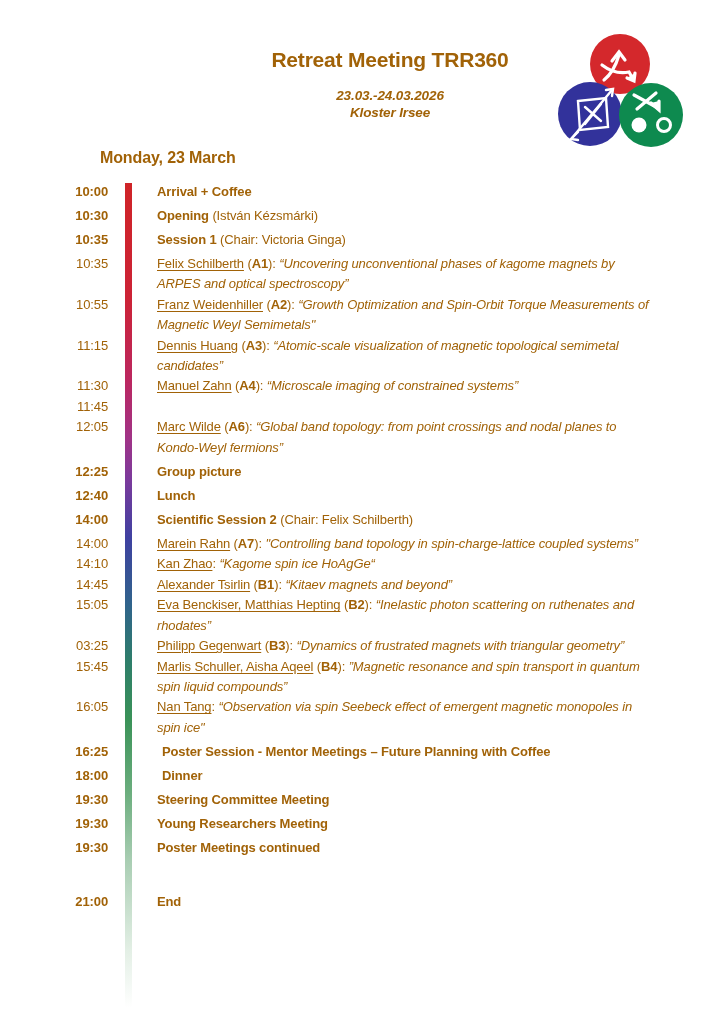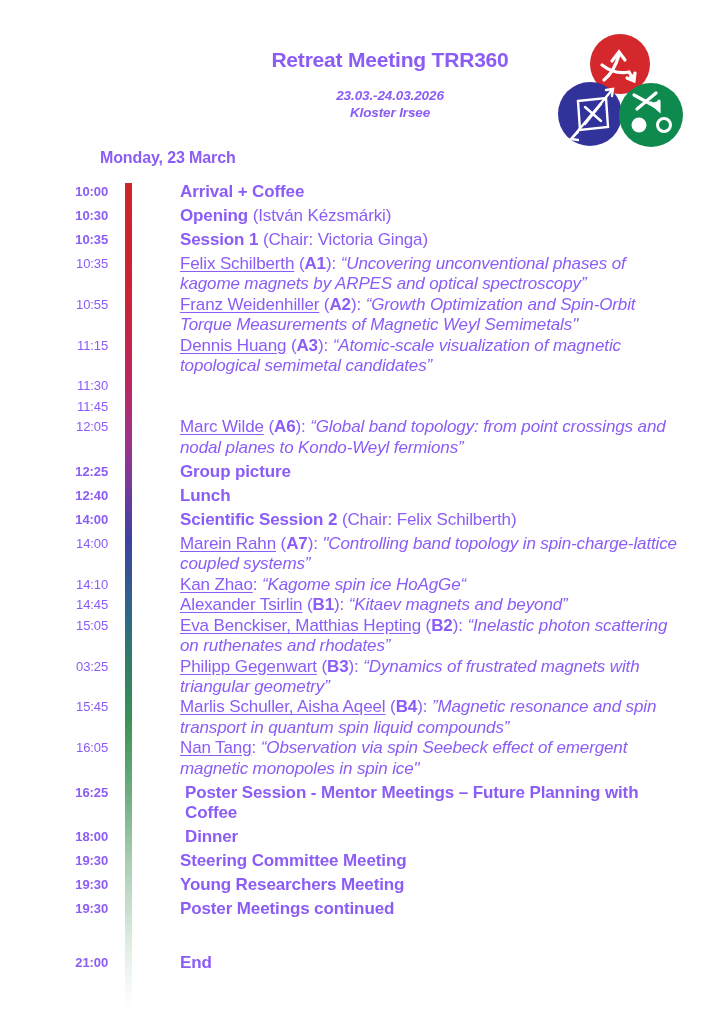--- a/index.html
+++ b/index.html
@@ -1,36 +1,36 @@
 <!DOCTYPE html>
 <html><head>
 <meta charset="utf-8">
 <style>
   html,body{margin:0;padding:0;background:#fff;}
   .page{
     position:relative;width:704px;height:1024px;background:#ffffff;overflow:hidden;
-    font-family:"Liberation Sans","DejaVu Sans",sans-serif;color:#8b5cf6;
+    font-family:"Liberation Sans","DejaVu Sans",sans-serif;color:#a16207;
     letter-spacing:-0.12px;
   }
   .header-text{position:absolute;left:0;top:0;width:780px;text-align:center;}
   .title{margin:48px 0 0 0;font-size:21px;font-weight:bold;letter-spacing:-0.2px;}
   .sub{font-size:13.5px;font-weight:bold;font-style:italic;line-height:17px;}
   .sub.first{margin-top:15px;}
   .logo{position:absolute;left:552px;top:33px;}
   .day-heading{position:absolute;left:100px;top:136px;font-size:16px;font-weight:bold;}
   .schedule{position:absolute;left:0;top:176px;width:724px;}
   .timeline-bar{position:absolute;left:125px;top:7px;width:7px;height:825px;}
   .rows{position:relative;padding-top:2px;}
-  .row{display:flex;align-items:flex-start;gap:23px;}
+  .row{display:flex;align-items:flex-start;}
   .row.event{margin:4px 0;line-height:20px;}
   .row.talk{margin:0;line-height:20.4px;}
   .row.gap{margin-top:34px;}
   .time{flex:0 0 108px;text-align:right;font-size:13px;}
   .row.event .time{font-weight:bold;}
-  .content{margin-left:49px;flex:1;max-width:497px;font-size:17px;}
+  .content{margin-left:49px;flex:1;max-width:497px;font-size:13px;}
   .row.indent .content{padding-left:5px;}
   .b{font-weight:bold;}
   .speakers{text-decoration:underline;text-underline-offset:2px;}
   .q{font-style:italic;}
   b{font-weight:bold;}
 </style>
 </head>
 <body>
 
 <div class="page">
@@ -94,20 +94,21 @@
         <div class="row talk">
           <div class="time">10:55</div>
           <div class="content"><span class="speakers">Franz Weidenhiller</span> (<b>A2</b>): <i class="q">“Growth Optimization and Spin-Orbit Torque Measurements of Magnetic Weyl Semimetals"</i></div>
         </div>
         <div class="row talk">
           <div class="time">11:15</div>
           <div class="content"><span class="speakers">Dennis Huang</span> (<b>A3</b>): <i class="q">“Atomic-scale visualization of magnetic topological semimetal candidates”</i></div>
         </div>
         <div class="row talk">
           <div class="time">11:30</div>
+          <div class="content"><span class="speakers">Manuel Zahn</span> (<b>A4</b>): <i class="q">“Microscale imaging of constrained systems”</i></div>
         </div>
         <div class="row talk">
           <div class="time">11:45</div>
         </div>
         <div class="row talk">
           <div class="time">12:05</div>
           <div class="content"><span class="speakers">Marc Wilde</span> (<b>A6</b>): <i class="q">“Global band topology: from point crossings and nodal planes to Kondo-Weyl fermions”</i></div>
         </div>
         <div class="row event">
           <div class="time">12:25</div>

